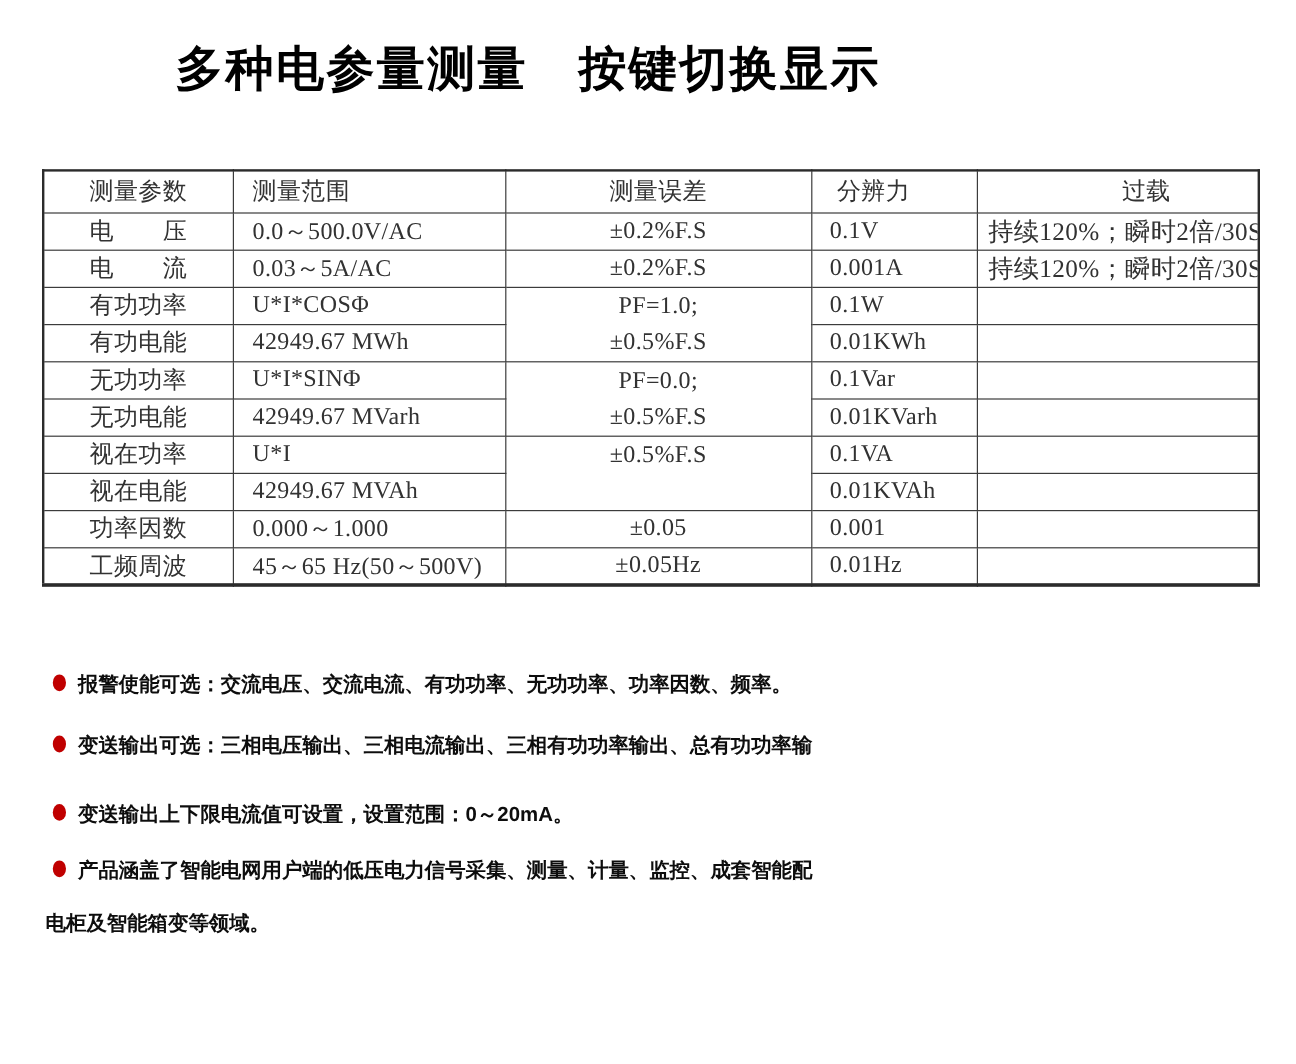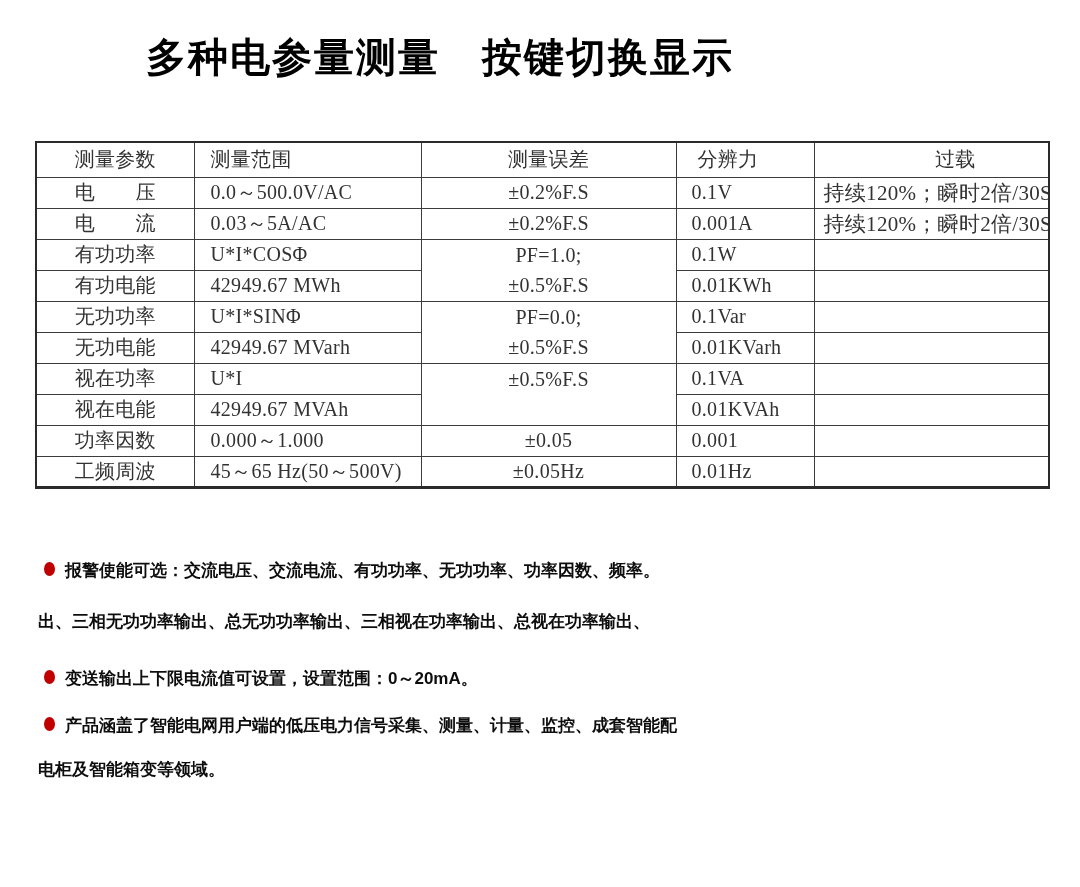--- a/index.html
+++ b/index.html
@@ -146,21 +146,21 @@
       <td class="c5"></td>
     </tr>
   </tbody>
 </table>
 
 <div class="features">
   <p class="feat feat-1">
     <span class="line"><span class="dot"></span><span>报警使能可选：交流电压、交流电流、有功功率、无功功率、功率因数、频率。</span></span>
   </p>
   <p class="feat feat-2">
-    <span class="line" style="display:block">出、三相无功功率输出、总无功功率输出、三相视在功率输出、总视在功率输出、</span>
+    <span class="line" style="display:block"><span class="dot"></span><span>变送输出可选：三相电压输出、三相电流输出、三相有功功率输出、总有功功率输</span></span>
   </p>
   <p class="feat feat-3">
     <span class="line"><span class="dot"></span><span>变送输出上下限电流值可设置，设置范围：0～20mA。</span></span>
   </p>
   <p class="feat">
     <span class="line" style="display:block"><span class="dot"></span><span>产品涵盖了智能电网用户端的低压电力信号采集、测量、计量、监控、成套智能配</span></span>
     <span class="line" style="display:block">电柜及智能箱变等领域。</span>
   </p>
 </div>
 

